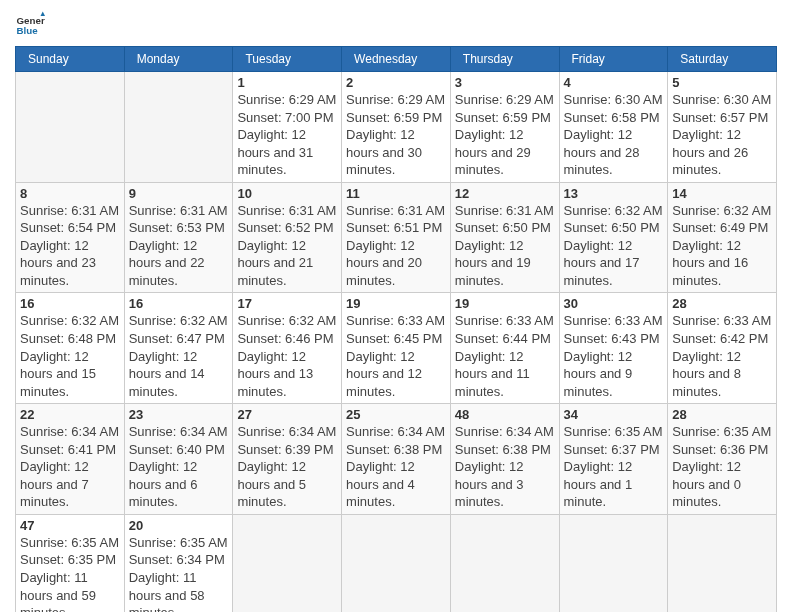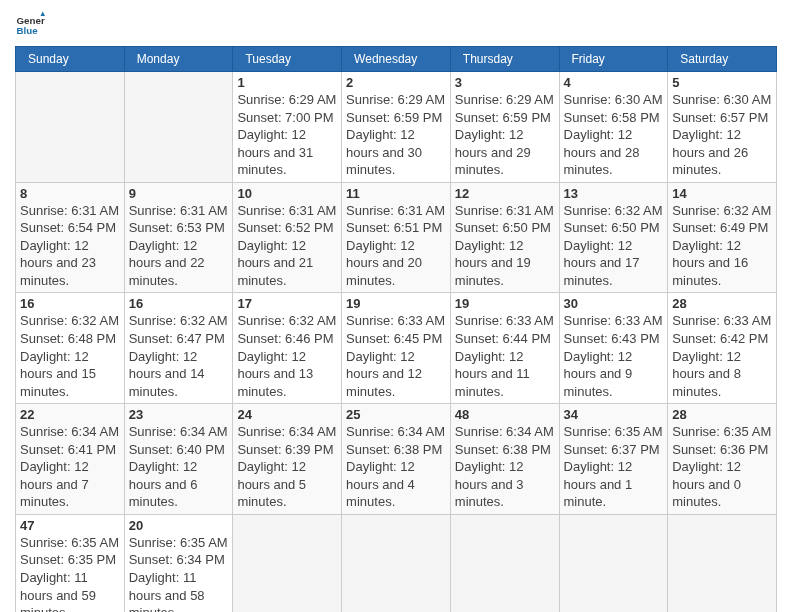--- a/index.html
+++ b/index.html
@@ -204,21 +204,21 @@
         <tr>
           <td>
             <span class="day-num">22</span>
         <div class="day-info">Sunrise: 6:34 AM<br>Sunset: 6:41 PM<br>Daylight: 12 hours and 7 minutes.</div>
           </td>
           <td>
             <span class="day-num">23</span>
         <div class="day-info">Sunrise: 6:34 AM<br>Sunset: 6:40 PM<br>Daylight: 12 hours and 6 minutes.</div>
           </td>
           <td>
-            <span class="day-num">24</span>
+            <span class="day-num">27</span>
         <div class="day-info">Sunrise: 6:34 AM<br>Sunset: 6:39 PM<br>Daylight: 12 hours and 5 minutes.</div>
           </td>
           <td>
             <span class="day-num">25</span>
         <div class="day-info">Sunrise: 6:34 AM<br>Sunset: 6:38 PM<br>Daylight: 12 hours and 4 minutes.</div>
           </td>
           <td>
             <span class="day-num">48</span>
         <div class="day-info">Sunrise: 6:34 AM<br>Sunset: 6:38 PM<br>Daylight: 12 hours and 3 minutes.</div>
           </td>

